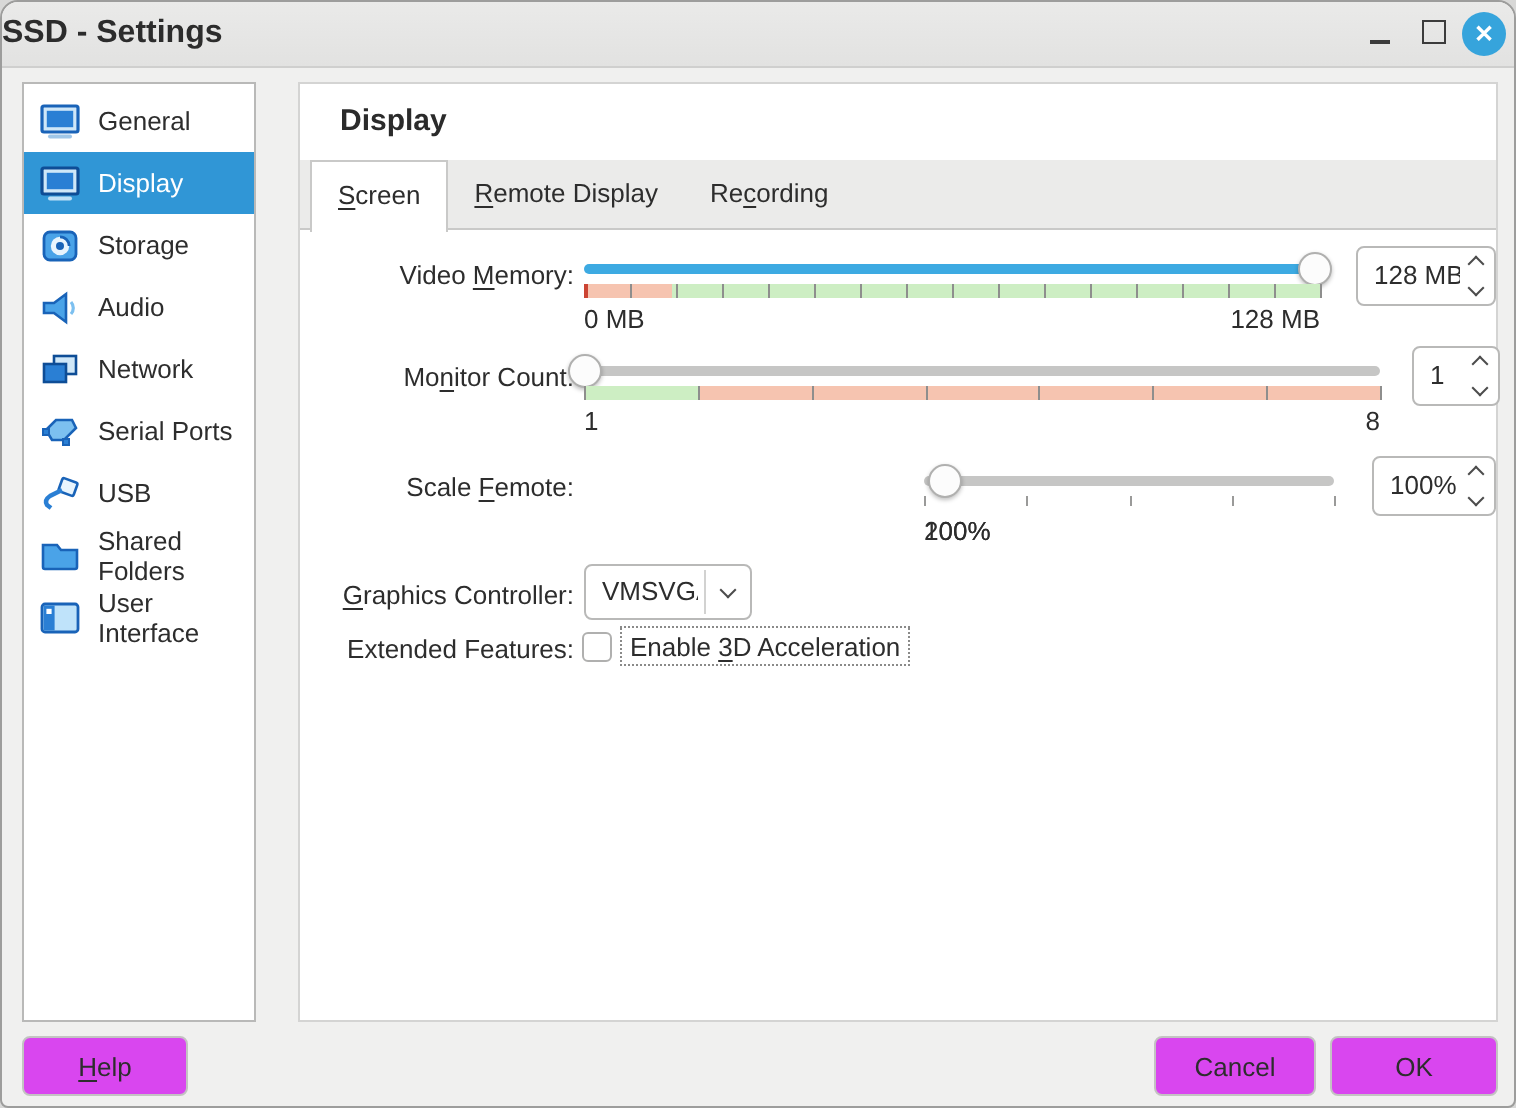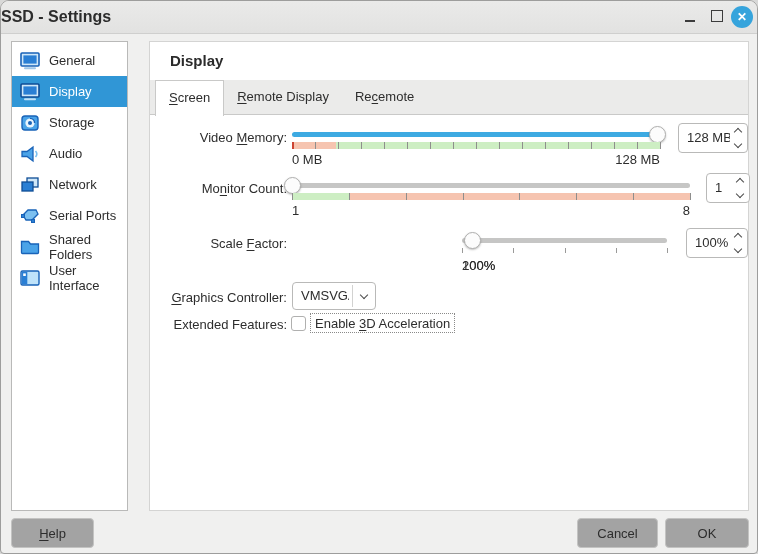--- a/index.html
+++ b/index.html
@@ -75,21 +75,21 @@
   .combo .cbtn{position:absolute;right:0;top:2px;bottom:2px;width:23px;border-left:1px solid #d2d2d1;
     display:flex;align-items:center;justify-content:center;}
   .combo.disabled{background:#f7f7f6;border-color:#d8d8d7;color:#a3a3a2;}
   .combo.disabled .chev{border-color:#b5b5b4;}
 
   .checkbox{position:absolute;width:15px;height:15px;background:#fff;border:1px solid #b0b0af;border-radius:3px;}
   .cb-label{position:absolute;font-size:13px;color:#2d2d2d;border:1px dotted #8a8a89;
     padding:1px 4px;height:20px;line-height:17px;}
 
   
-  .btn{position:absolute;height:30px;background:#a3a3a3;border:1px solid #c3c3c2;border-radius:4px;
+  .btn{position:absolute;height:30px;background:#d946ef;border:1px solid #c3c3c2;border-radius:4px;
     font-size:13px;color:#2d2d2d;display:flex;align-items:center;justify-content:center;}
 </style>
 </head>
 <body>
 
 <div class="window">
 
   <div class="titlebar">
     <div class="title">SSD - Settings</div>
     <div class="btn-min">
@@ -162,20 +162,29 @@
       <span class="side-icon">
         <svg width="22" height="18" viewBox="0 0 22 18">
             <path d="M4 8 L9 3 H17 L19 7 L13 13 H7 Z" fill="#7cc0f0" stroke="#1963b8" stroke-width="1.3"></path>
             <rect x="2.5" y="7.5" width="3" height="3" fill="#2a7fd4" stroke="#1963b8" stroke-width="1"></rect>
             <rect x="12.5" y="12.5" width="3" height="3" fill="#2a7fd4" stroke="#1963b8" stroke-width="1"></rect>
           </svg>
       </span>
       <span class="side-label">Serial Ports</span>
     </div>
 
+    <div class="side-item">
+      <span class="side-icon">
+        <svg width="22" height="18" viewBox="0 0 22 18">
+            <rect x="11" y="2" width="8" height="7" rx="1" fill="#e8f4fd" stroke="#1963b8" stroke-width="1.3" transform="rotate(20 15 5.5)"></rect>
+            <path d="M12 7 L6 10 Q3 12 4.5 14.5 L6.5 16" stroke="#2a7fd4" stroke-width="2.2" fill="none"></path>
+          </svg>
+      </span>
+      <span class="side-label">USB</span>
+    </div>
 
     <div class="side-item">
       <span class="side-icon">
         <svg width="22" height="18" viewBox="0 0 22 18">
             <path d="M2.5 3.5 h7 l2 2.5 h8 v8.5 a1 1 0 0 1 -1 1 h-15 a1 1 0 0 1 -1 -1 Z" fill="#4aa3e8" stroke="#1963b8" stroke-width="1.3"></path>
           </svg>
       </span>
       <span class="side-label">Shared Folders</span>
     </div>
 
@@ -194,21 +203,21 @@
 
   <div class="main">
 
     <div class="main-header">
       <h1>Display</h1>
     </div>
 
     <div class="tabstrip">
       <div class="tab active"><span></span><span class="mn">S</span><span>creen</span></div>
       <div class="tab"><span></span><span class="mn">R</span><span>emote Display</span></div>
-      <div class="tab"><span>Re</span><span class="mn">c</span><span>emote</span></div>
+      <div class="tab"><span>Re</span><span class="mn">c</span><span>ording</span></div>
     </div>
 
     <div class="row-label" style="top:88px"><span>Video </span><span class="mn">M</span><span>emory:</span></div>
     <div class="track filled" style="left:142px;top:90px;width:368px"></div>
     <div class="handle" style="left:499px;top:84px"></div>
     <div class="strip video" style="left:142px;top:100px;width:368px">
         <i style="left: 0%;"></i>
         <i style="left: 6.25%;"></i>
         <i style="left: 12.5%;"></i>
         <i style="left: 18.75%;"></i>
@@ -252,21 +261,21 @@
     <div class="scale-lbl" style="left:142px;top:161px">1</div>
     <div class="scale-lbl" style="left:142px;top:161px;width:398px;text-align:right">8</div>
     <div class="spin" style="left:556px;top:131px;width:44px">
       <span class="val">1</span>
       <span class="arrows">
           <i class="chev up"></i>
           <i class="chev down"></i>
         </span>
     </div>
 
-    <div class="row-label" style="top:194px"><span>Scale </span><span class="mn">F</span><span>actor:</span></div>
+    <div class="row-label" style="top:194px"><span>Scale </span><span class="mn">F</span><span>emote:</span></div>
     <div class="track" style="left:312px;top:196px;width:205px"></div>
     <div class="handle" style="left:314px;top:190px"></div>
     <div class="strip scale" style="left:312px;top:206px;width:205px">
         <i style="left: 0%;"></i>
         <i style="left: 25%;"></i>
         <i style="left: 50%;"></i>
         <i style="left: 75%;"></i>
         <i style="left: 100%;"></i>
       </div>
     <div class="scale-lbl" style="left:312px;top:216px">100%</div>

